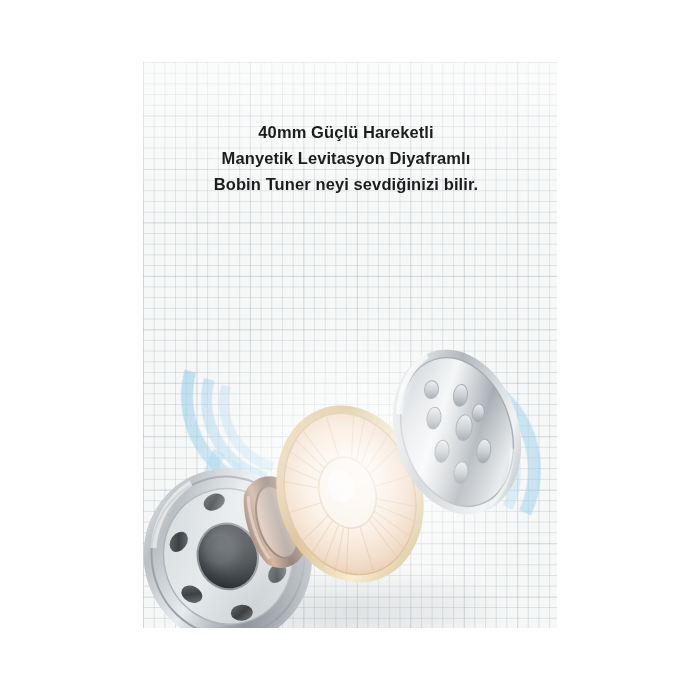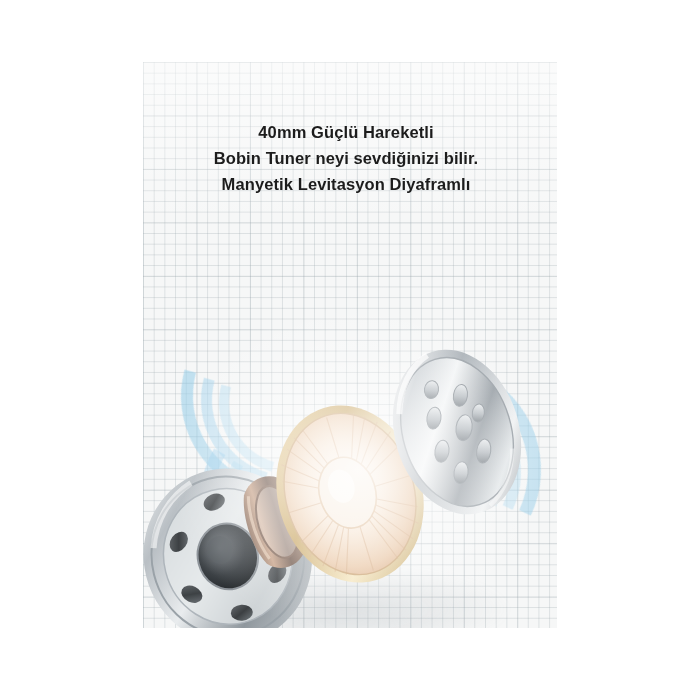--- a/index.html
+++ b/index.html
@@ -316,18 +316,18 @@
         </g>
         <path d="M14 52 A62 84 0 0 1 58 4" fill="none" stroke="#ffffff" stroke-width="6" opacity="0.7"></path>
         <path d="M112 118 A62 84 0 0 1 74 166" fill="none" stroke="#ffffff" stroke-width="4" opacity="0.45"></path>
       </svg>
     </div>
 
     <div id="wash-layer"></div>
 
     <div id="headline">
       <span class="ln">40mm Güçlü Hareketli</span>
+      <span class="ln">Manyetik Levitasyon Diyaframlı</span>
       <span class="ln">Bobin Tuner neyi sevdiğinizi bilir.</span>
-      <span class="ln">Manyetik Levitasyon Diyaframlı</span>
     </div>
 
   </div>
 </div>
 
 </body></html>

